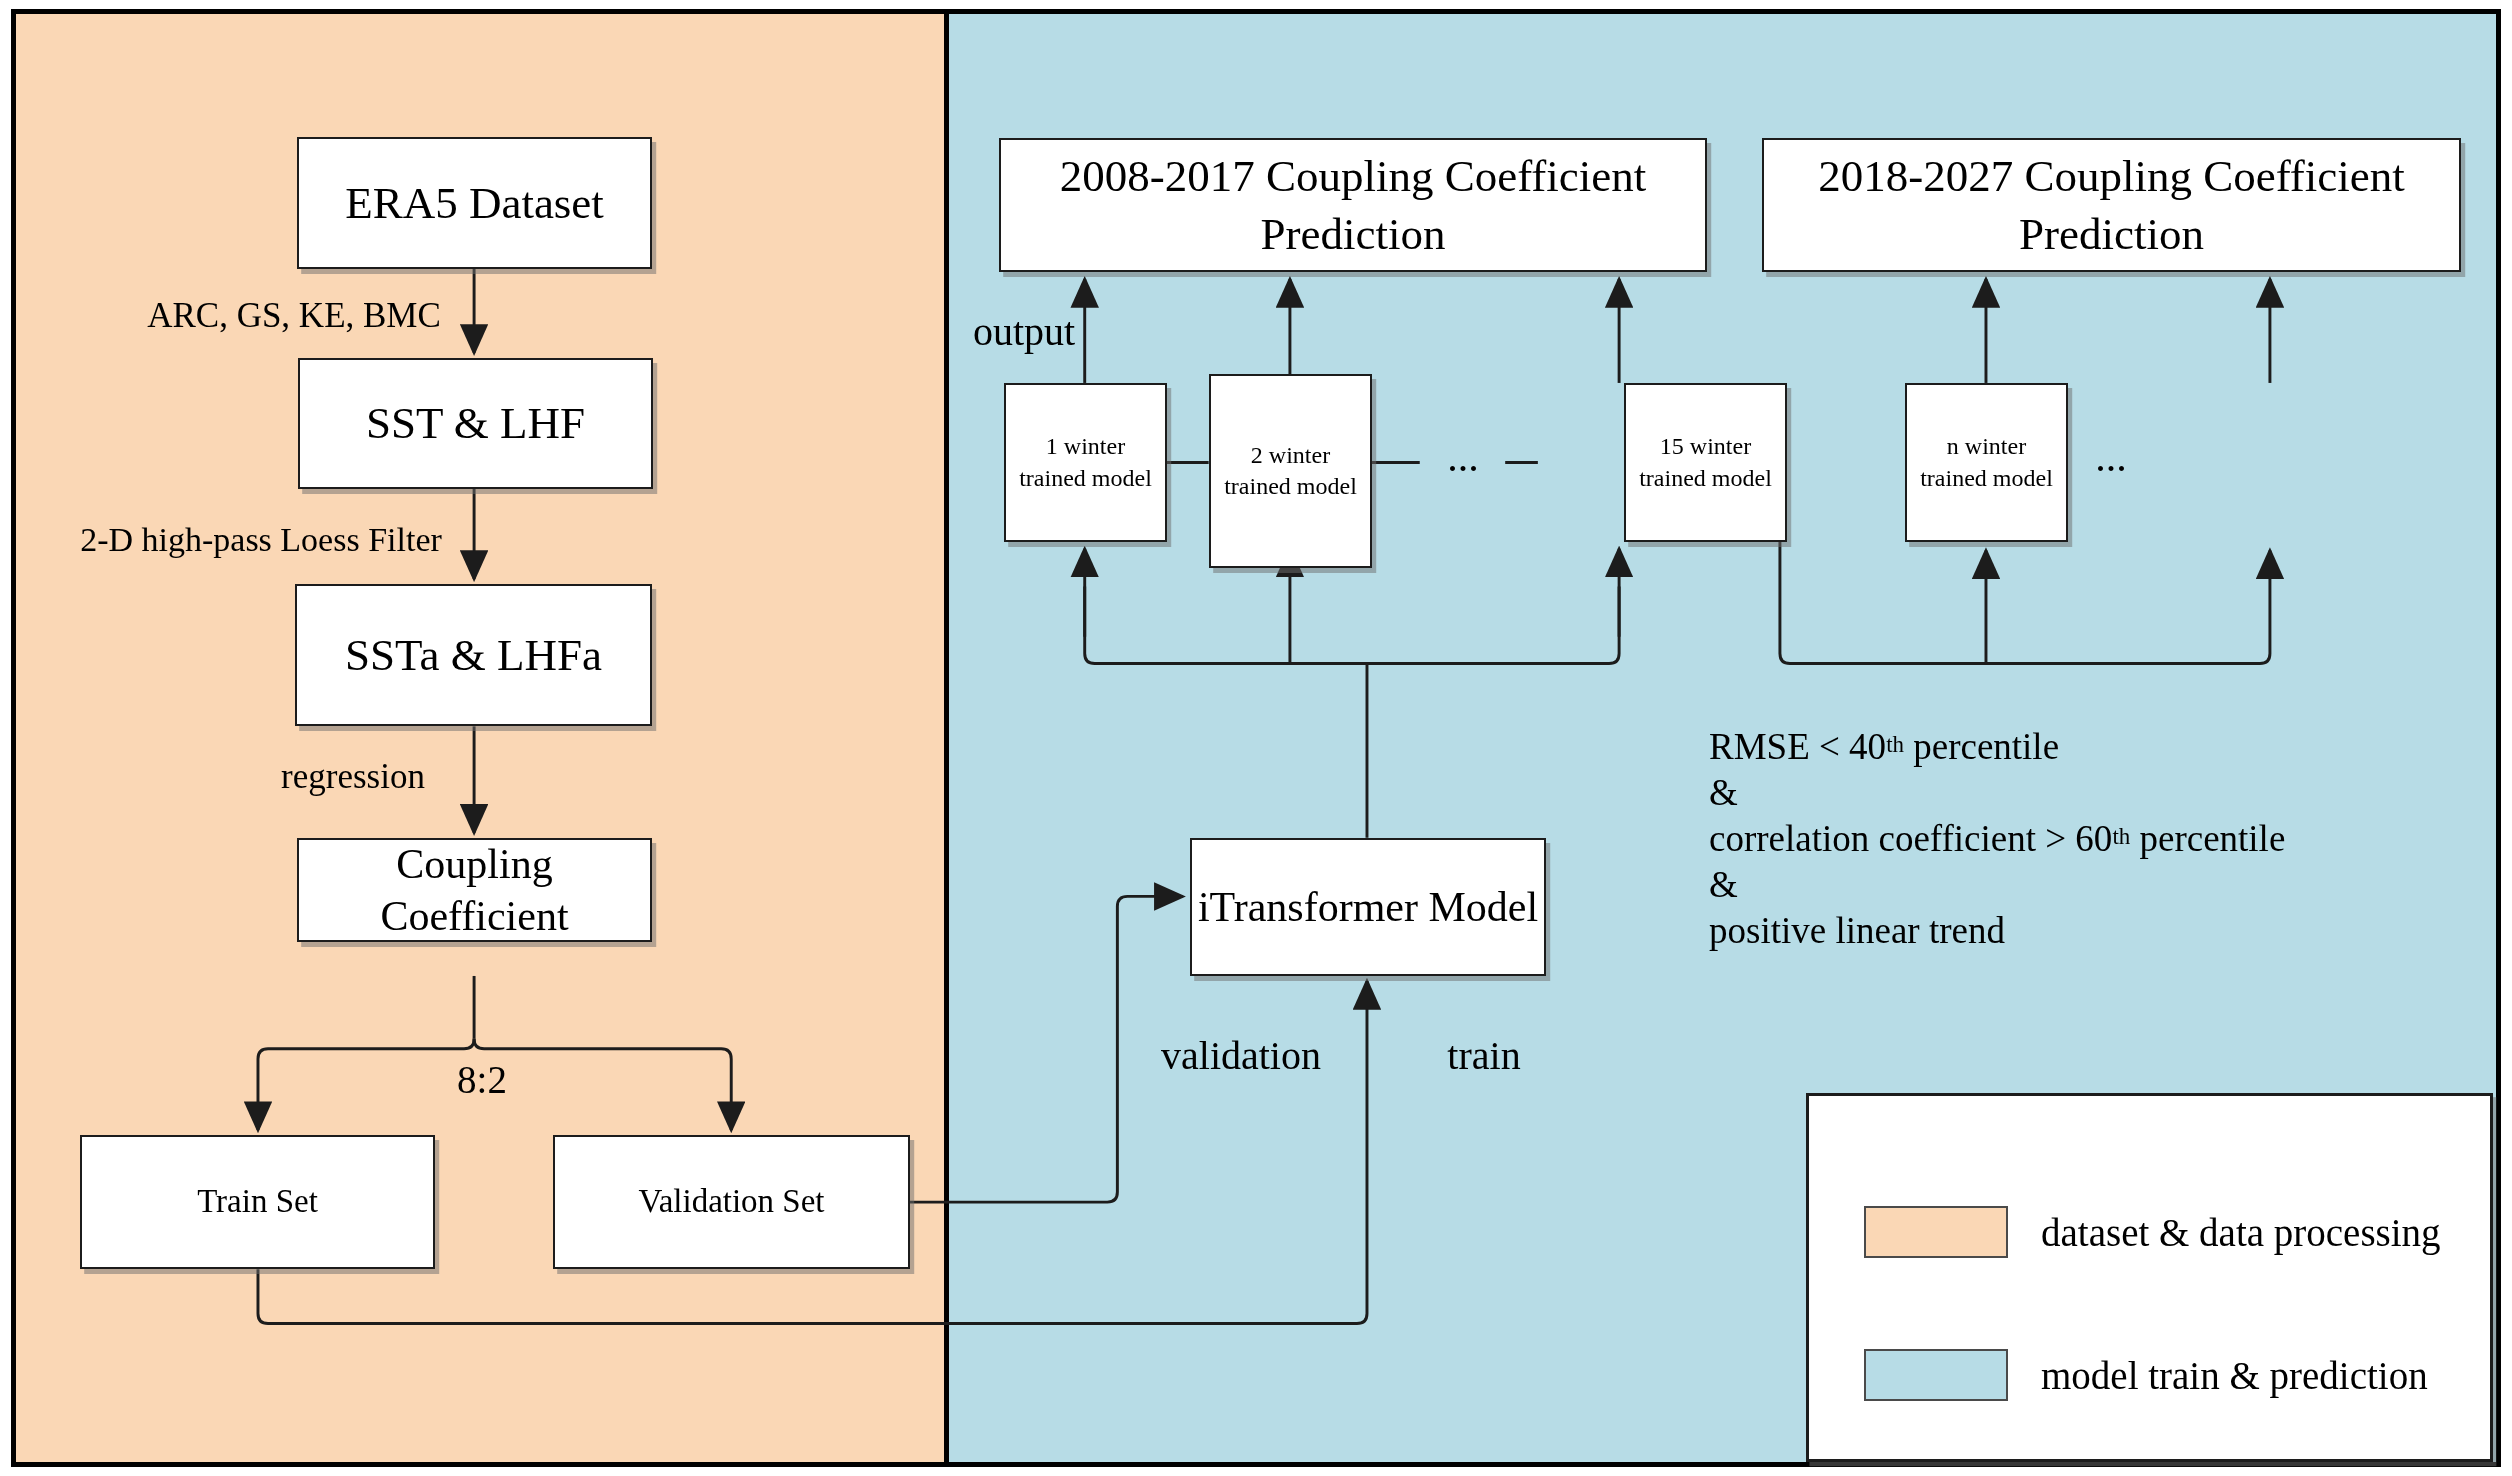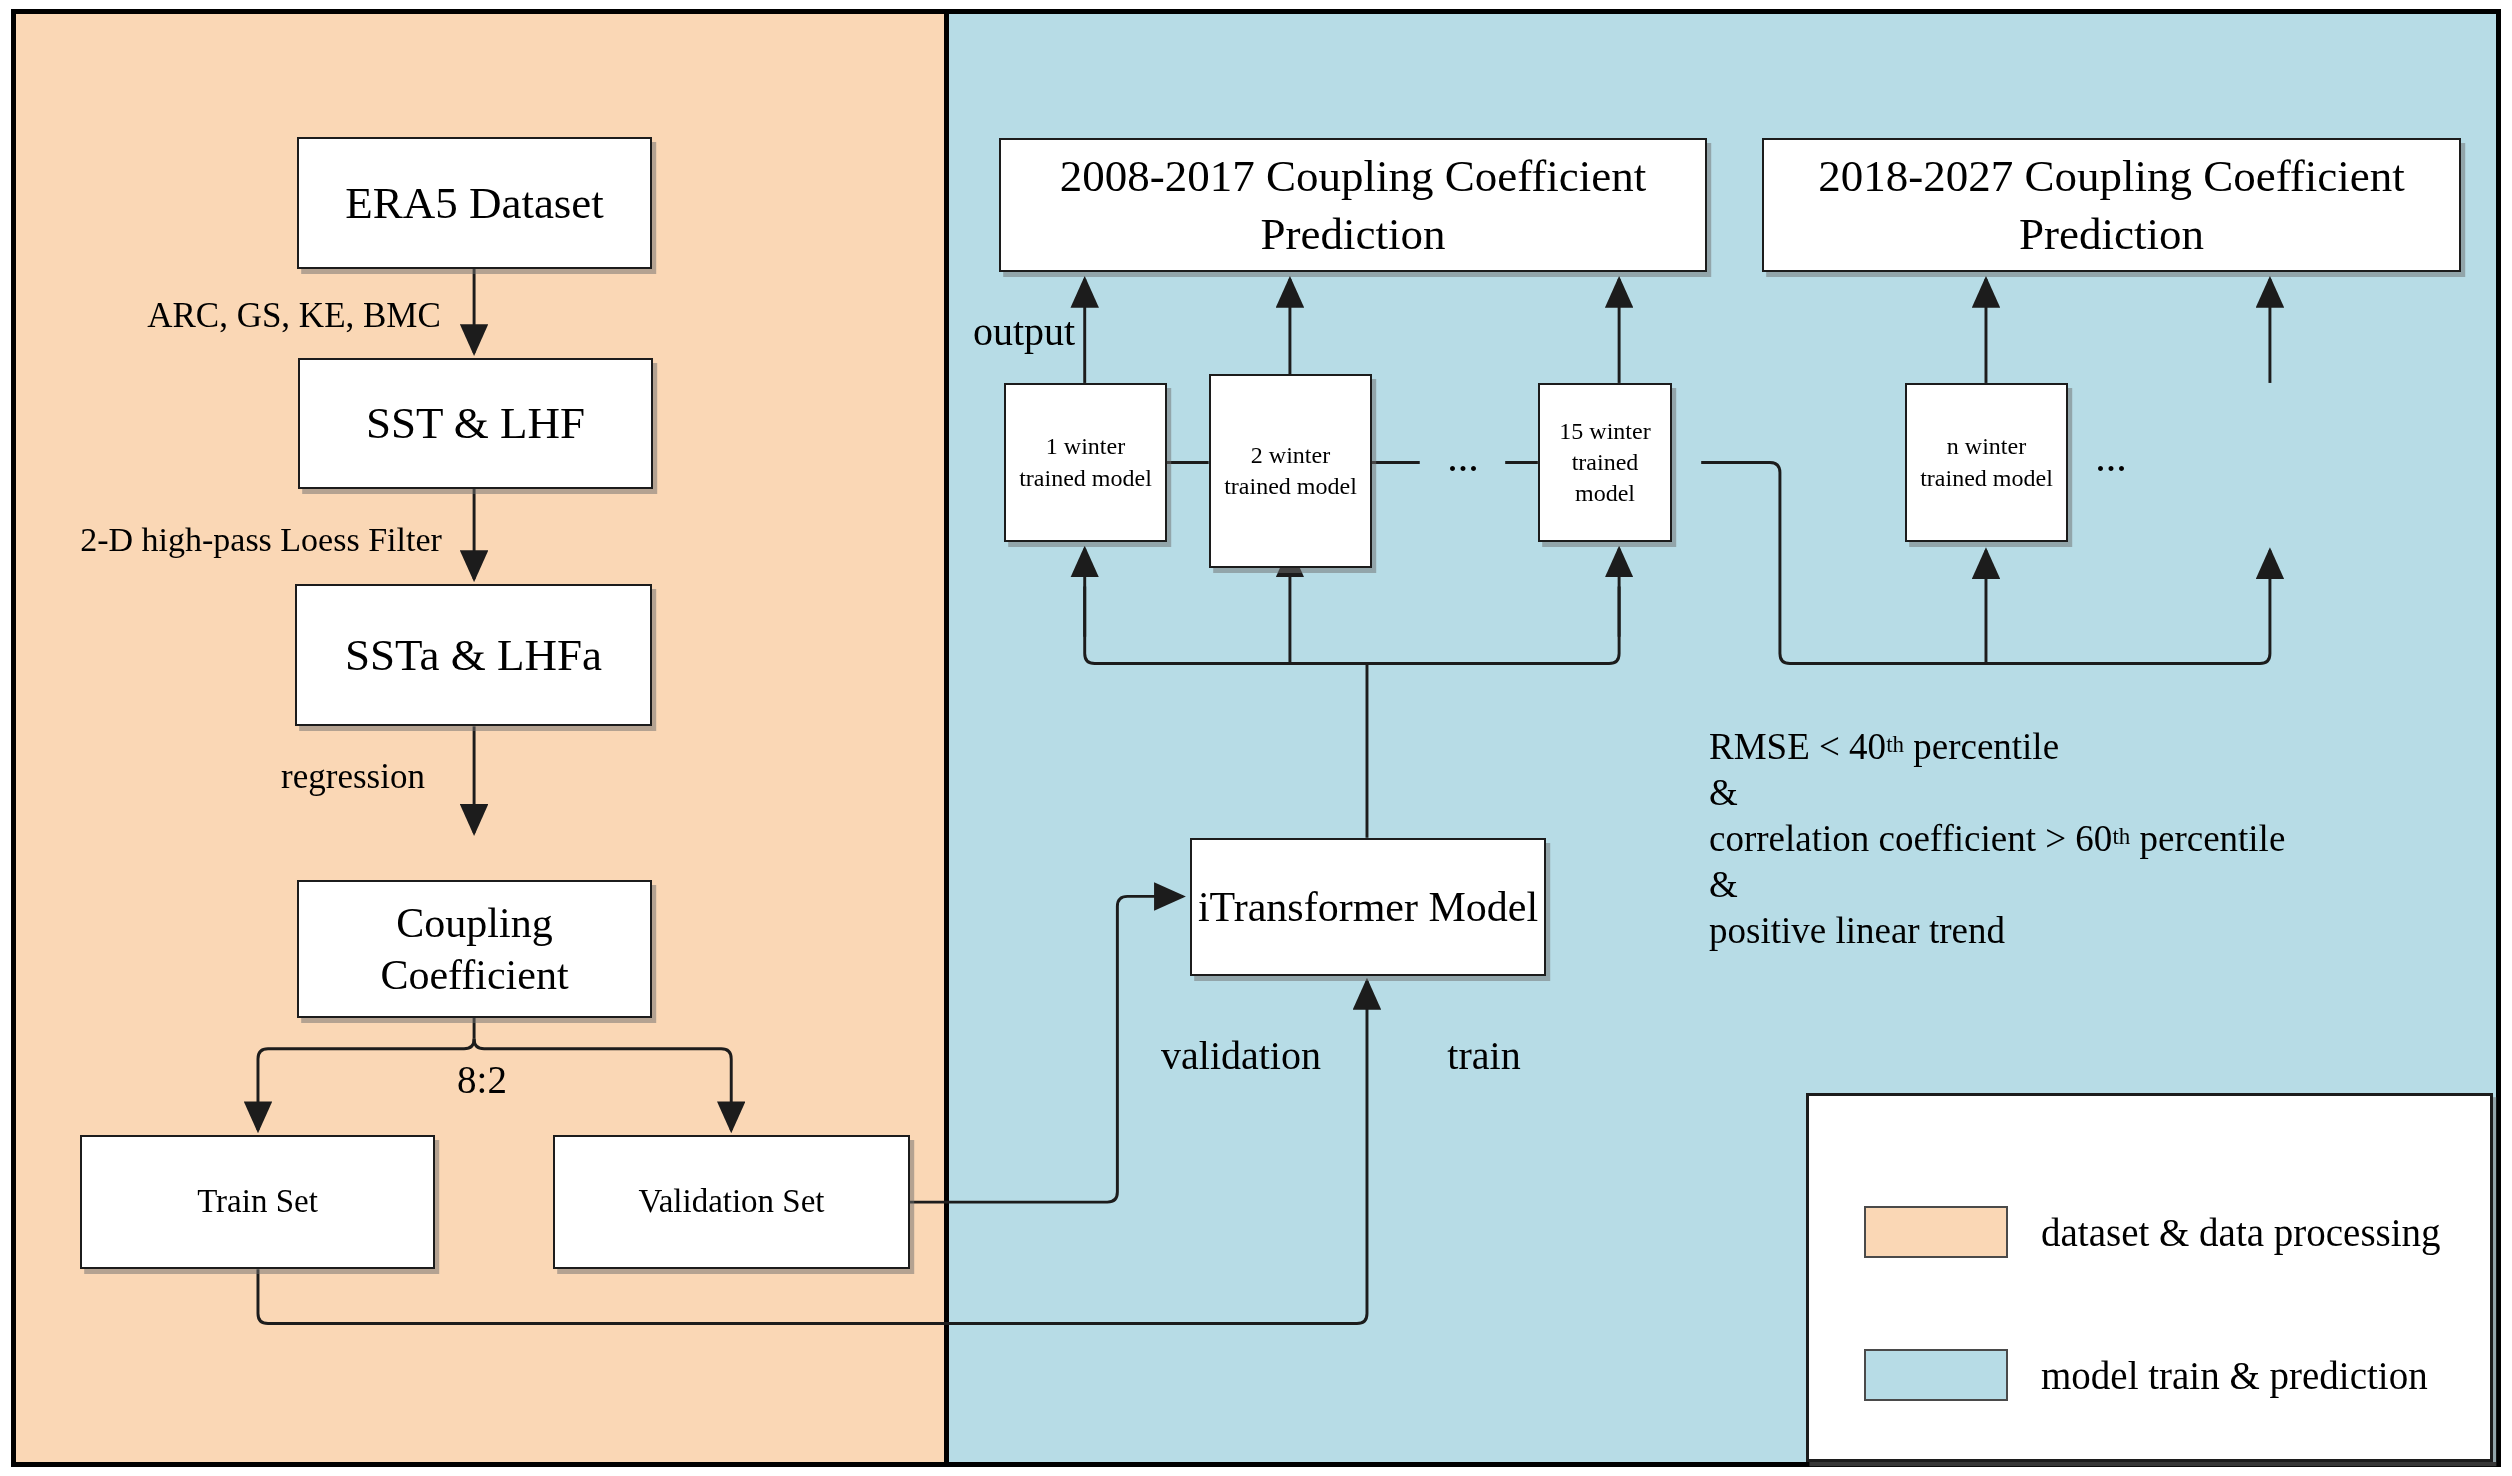--- a/index.html
+++ b/index.html
@@ -71,30 +71,30 @@
     <path class="edge" d="M1392,552 L1443,552"></path>
     <path class="edge" d="M1637,552 L1695,552"></path>
     <path class="edge" d="M1797,552 L1836,552"></path>
     <path class="edge" marker-end="url(#ah)" d="M2031,552 L2113,552 Q2125,552 2125,564 L2125,780 Q2125,792 2137,792 L2698,792 Q2710,792 2710,780 L2710,657"></path>
     <path class="edge" marker-end="url(#ah)" d="M2371,792 L2371,657"></path>
   </svg>
 
   <div class="node fs54" style="left:297px;top:137px;width:355px;height:132px">ERA5 Dataset</div>
   <div class="node fs54" style="left:298px;top:358px;width:355px;height:131px">SST &amp; LHF</div>
   <div class="node fs54" style="left:295px;top:584px;width:357px;height:142px">SSTa &amp; LHFa</div>
-  <div class="node fs50" style="left:297px;top:880px;width:355px;height:138px">Coupling Coefficient</div>
+  <div class="node fs50" style="left:297px;top:838px;width:355px;height:104px">Coupling Coefficient</div>
   <div class="node fs46" style="left:80px;top:1135px;width:355px;height:134px">Train Set</div>
   <div class="node fs46" style="left:553px;top:1135px;width:357px;height:134px">Validation Set</div>
 
   <div class="node fs54" style="left:999px;top:138px;width:708px;height:134px">2008-2017 Coupling Coefficient Prediction</div>
   <div class="node fs54" style="left:1762px;top:138px;width:699px;height:134px">2018-2027 Coupling Coefficient Prediction</div>
 
   <div class="node fs38" style="left:1004px;top:383px;width:163px;height:159px">1 winter trained model</div>
   <div class="node fs38" style="left:1209px;top:374px;width:163px;height:194px">2 winter trained model</div>
-  <div class="node fs38" style="left:1538px;top:383px;width:134px;height:159px">15 winter trained model</div>
+  <div class="node fs38" style="left:1624px;top:383px;width:163px;height:159px">15 winter trained model</div>
   <div class="node fs38" style="left:1905px;top:383px;width:163px;height:159px">n winter trained model</div>
 
   <div class="node fs50" style="left:1190px;top:838px;width:356px;height:138px">iTransformer Model</div>
 
   <div class="lbl f42" style="left:294px;top:316px">ARC, GS, KE, BMC</div>
   <div class="lbl f40" style="left:261px;top:540px">2-D high-pass Loess Filter</div>
   <div class="lbl f42" style="left:353px;top:777px">regression</div>
   <div class="lbl f46" style="left:482px;top:1079px">8:2</div>
   <div class="lbl f48" style="left:1024px;top:331px">output</div>
   <div class="lbl f48" style="left:1241px;top:1055px">validation</div>

